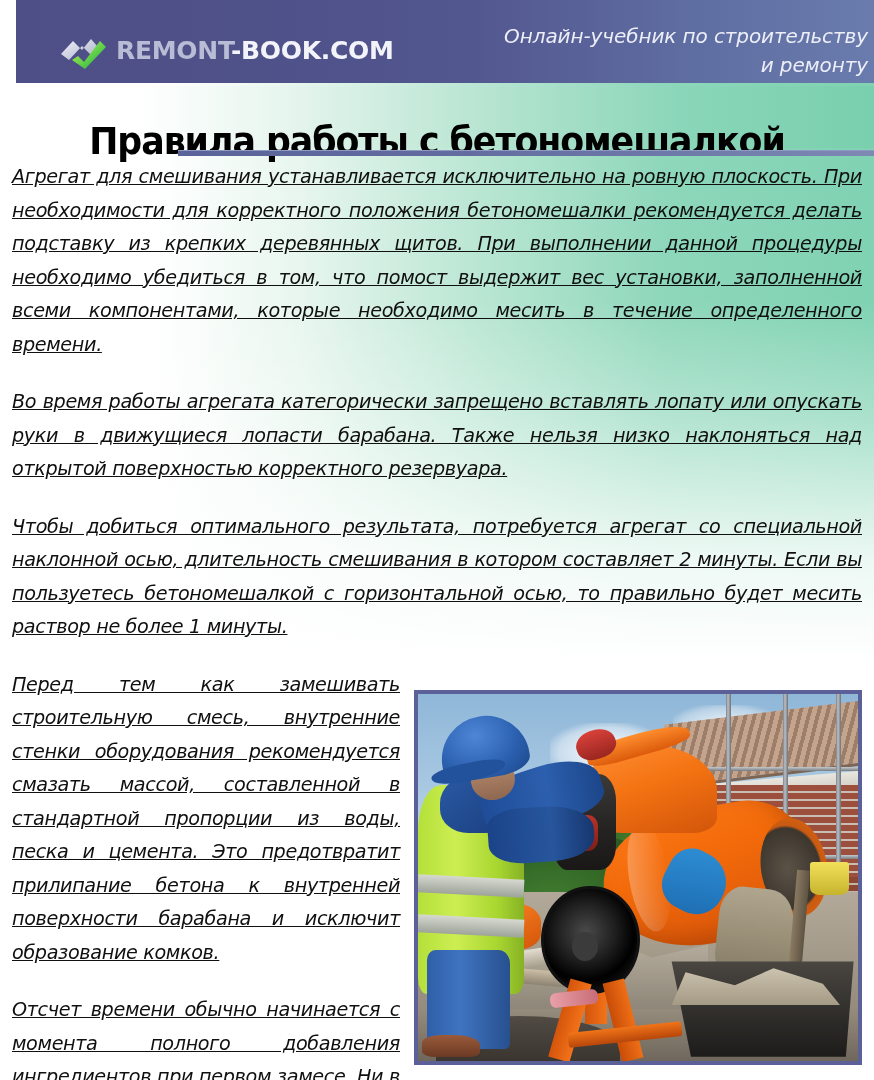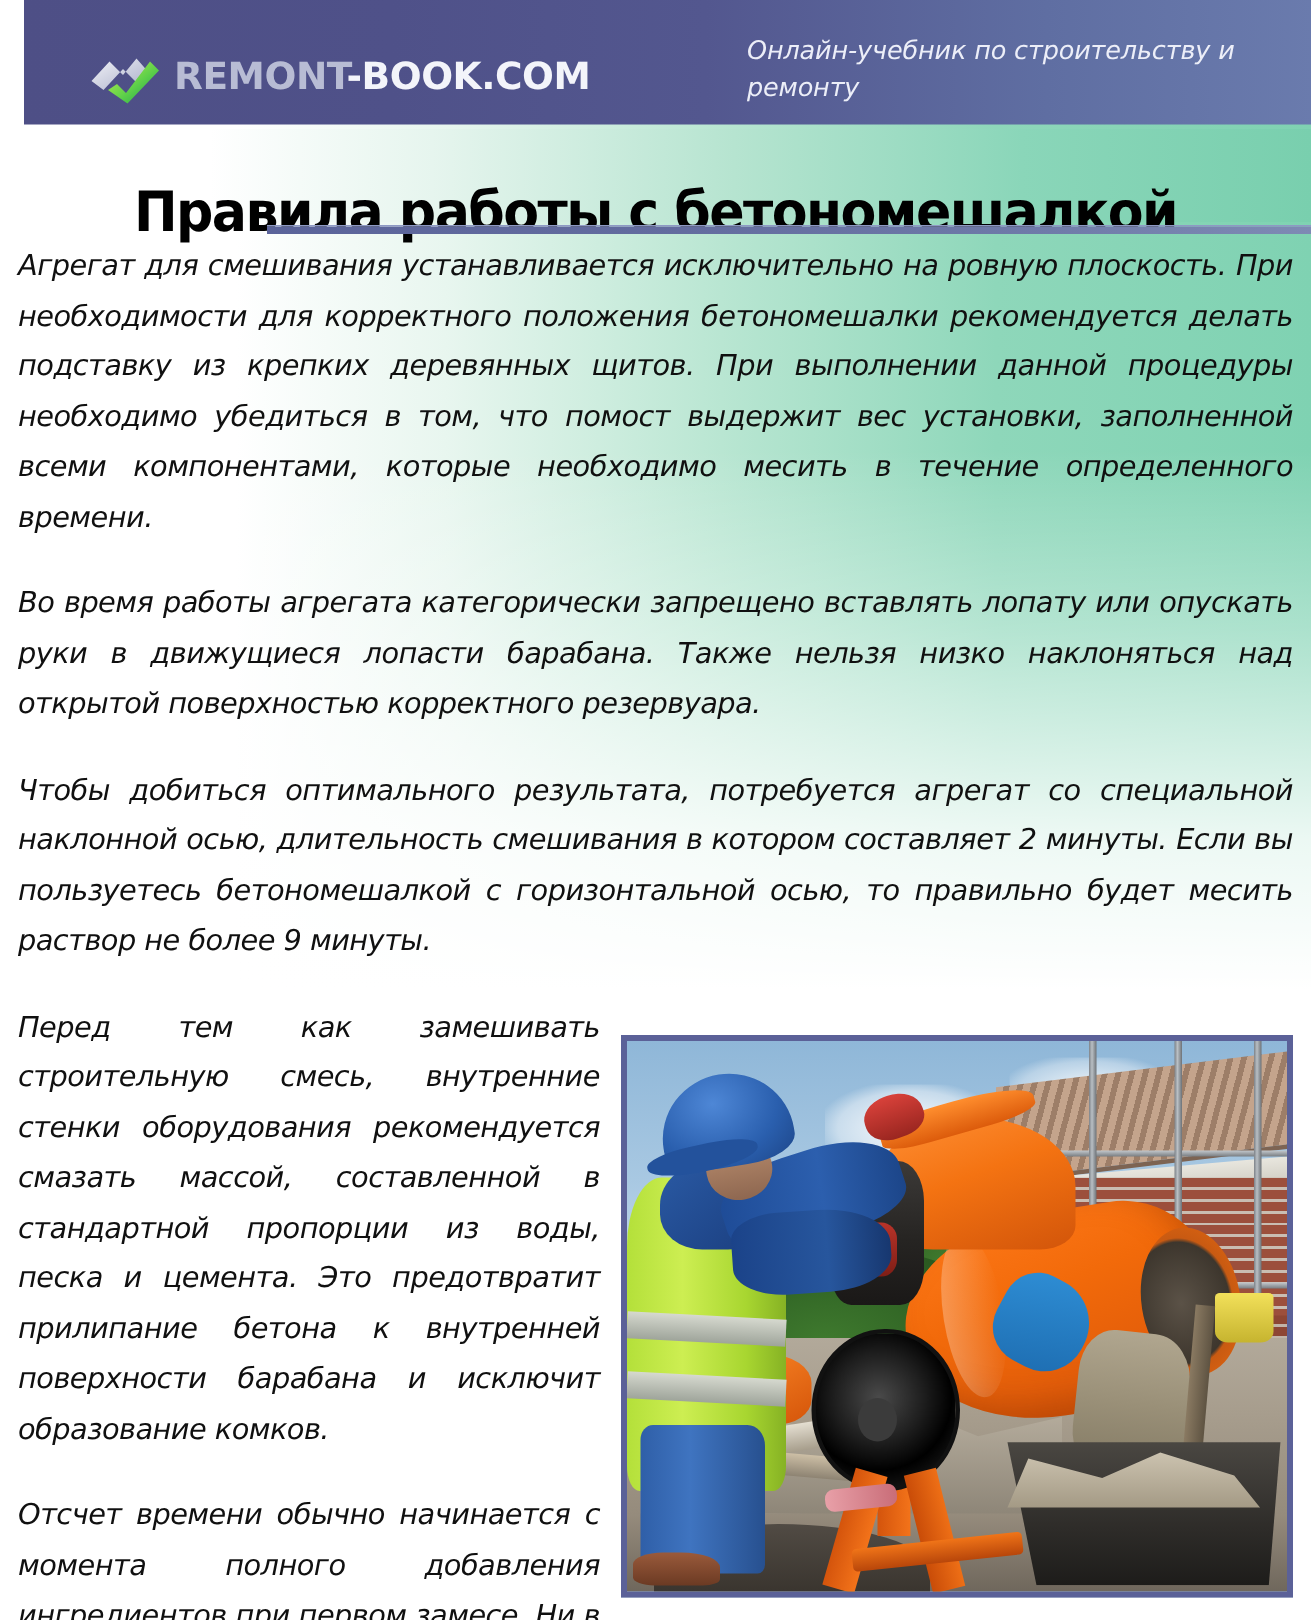--- a/index.html
+++ b/index.html
@@ -69,24 +69,25 @@
     white-space: nowrap;
   }
   .logo-text .rem { color: #b8bcd4; }
   .logo-text .book { color: #f3f4fa; }
 
   .tagline {
     position: absolute;
     right: 22px;
     top: 22px;
     width: 370px;
+    text-align: right;
     color: #eceef8;
     font-family: "DejaVu Sans", sans-serif;
     font-style: italic;
-    font-size: 17px;
+    font-size: 20px;
     line-height: 1.45;
     letter-spacing: -0.1px;
   }
 
   
   .title-band {
     position: absolute;
     left: 0;
     top: 86px;
     width: 874px;
@@ -155,20 +156,21 @@
     border: 4px solid #5b6198;
     box-sizing: border-box;
     position: relative;
     overflow: hidden;
     background: #9db9cf;
     shape-outside: margin-box;
   }
 
   p {
     margin: 0 0 24px 0;
+    text-decoration: underline;
   }
 
   
   .ph {
     position: absolute;
     overflow: hidden;
   }
   .photo-inner {
     position: absolute;
     inset: 0;
@@ -481,21 +483,21 @@
 
   <div class="title-band"></div>
   <h1 class="page-title">Правила работы с бетономешалкой</h1>
   <div class="title-rule"></div>
 
   <div class="content">
     <div class="flow">
 
       <p>Агрегат для смешивания устанавливается исключительно на ровную плоскость. При необходимости для корректного положения бетономешалки рекомендуется делать подставку из крепких деревянных щитов. При выполнении данной процедуры необходимо убедиться в том, что помост выдержит вес установки, заполненной всеми компонентами, которые необходимо месить в течение определенного времени.</p>
       <p>Во время работы агрегата категорически запрещено вставлять лопату или опускать руки в движущиеся лопасти барабана. Также нельзя низко наклоняться над открытой поверхностью корректного резервуара.</p>
-      <p>Чтобы добиться оптимального результата, потребуется агрегат со специальной наклонной осью, длительность смешивания в котором составляет 2 минуты. Если вы пользуетесь бетономешалкой с горизонтальной осью, то правильно будет месить раствор не более 9 минуты.</p>
+      <p>Чтобы добиться оптимального результата, потребуется агрегат со специальной наклонной осью, длительность смешивания в котором составляет 2 минуты. Если вы пользуетесь бетономешалкой с горизонтальной осью, то правильно будет месить раствор не более 1 минуты.</p>
 
       <div class="photo-float">
         <div class="photo-inner">
           <div class="ph ph-sky"></div>
           <div class="ph ph-cloud1"></div>
           <div class="ph ph-cloud2"></div>
           <div class="ph ph-roof"></div>
           <div class="ph ph-facia"></div>
           <div class="ph ph-brick"></div>
           <div class="ph ph-brick2"></div>

